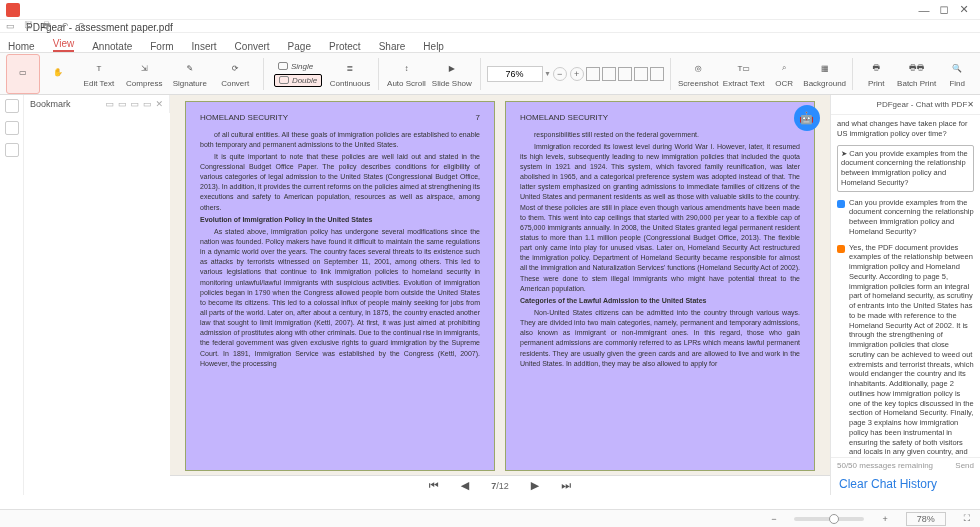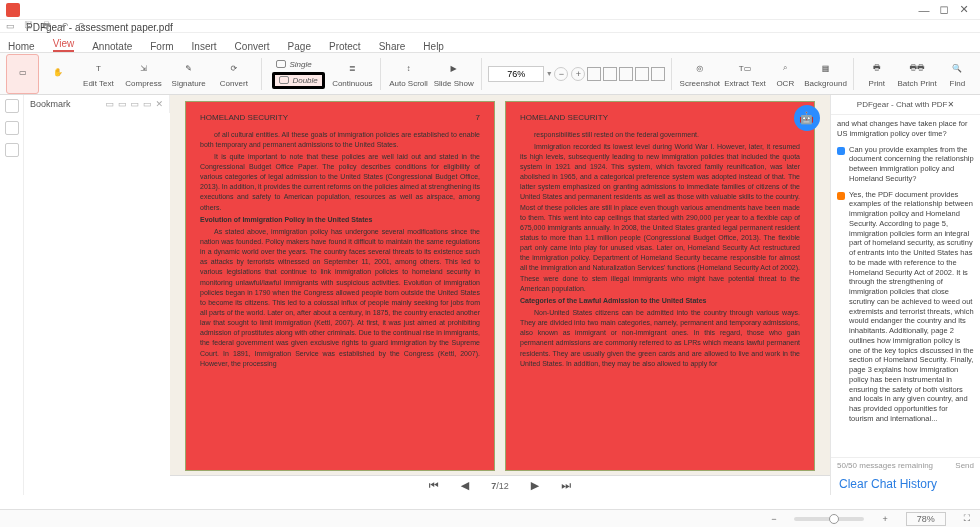--- a/index.html
+++ b/index.html
@@ -13,40 +13,40 @@
 .menubar span { font-size:10px; color:#555; cursor:default;}
 .menubar span.active { color:#d9534f; border-bottom:2px solid #d9534f; padding-bottom:1px;}
 .toolbar { height:42px; display:flex; align-items:center; padding:0 6px; gap:2px; border-bottom:1px solid #ddd; background:#fafafa;}
 .tool { display:flex; flex-direction:column; align-items:center; justify-content:center; width:44px; height:40px; font-size:8px; color:#555; position:relative;}
 .tool.small{width:34px;}
 .tool .ticon { width:18px; height:18px; margin-bottom:2px; display:flex; align-items:center; justify-content:center;}
 .tool.sel { background:#fde9e7; border:1px solid #f3b1aa; border-radius:3px;}
 .sep { width:1px; height:32px; background:#e0e0e0; margin:0 4px;}
 .viewopts { display:flex; flex-direction:column; gap:2px; font-size:8px; color:#555; margin:0 4px;}
 .viewopts div{display:flex;align-items:center;gap:3px;padding:1px 4px;border-radius:2px;font-style:italic;}
-.viewopts .vsel{background:#fde9e7;border:3px solid #000000;}
+.viewopts .vsel{background:#fde9e7;border:1px solid #000000;}
 .vbox{width:10px;height:8px;border:1px solid #888;}
 .zoombox{display:flex;align-items:center;gap:3px;}
 .zoombox input{width:56px;height:16px;font-size:9px;border:1px solid #ccc;text-align:center;}
 .zbtn{width:14px;height:14px;border:1px solid #ccc;border-radius:50%;font-size:9px;line-height:12px;text-align:center;color:#666;}
 .pgbtns{display:flex;gap:2px;}
 .pgbtns div{width:14px;height:14px;border:1px solid #aaa;}
 .main { display:flex; height:400px; position:relative;}
 .leftrail{width:24px;background:#fff;border-right:1px solid #eee;display:flex;flex-direction:column;align-items:center;padding-top:4px;gap:8px;}
 .leftrail div{width:14px;height:14px;border:1px solid #ccc;border-radius:2px;}
 .bmk{width:146px;border-right:1px solid #eee;padding:4px 6px;font-size:9px;color:#555;display:flex;align-items:center;gap:6px;}
 .bmk .bicons{margin-left:auto;display:flex;gap:4px;color:#aaa;}
 .docarea{flex:1;background:#f3efe7;position:relative;overflow:hidden;display:flex;gap:10px;justify-content:center;padding:6px;}
-.page{width:310px;height:370px;background:#ef4444;border:1px solid #9aa76a;padding:10px 14px;font-size:7px;line-height:1.45;color:#333;overflow:hidden;}
+.page{width:310px;height:370px;background:#c4b5fd;border:1px solid #9aa76a;padding:10px 14px;font-size:7px;line-height:1.45;color:#333;overflow:hidden;}
 .page .hdr{display:flex;justify-content:space-between;font-size:8px;margin-bottom:6px;}
 .page p{text-indent:14px;margin-bottom:2px;text-align:justify;}
 .page .bold{font-weight:bold;text-indent:0;}
 .aicircle{position:absolute;top:10px;right:10px;width:26px;height:26px;border-radius:50%;background:#2a8cff;display:flex;align-items:center;justify-content:center;color:#fff;font-size:12px;}
 .chat{width:150px;border-left:1px solid #e5e5e5;display:flex;flex-direction:column;font-size:8px;}
-.chdr{height:20px;border-bottom:1px solid #eee;display:flex;align-items:center;padding:0 6px;justify-content:center;color:#555;}
+.chdr{height:20px;border-bottom:1px solid #eee;display:flex;align-items:center;padding:0 6px;justify-content:flex-end;color:#555;}
 .cbody{flex:1;overflow:hidden;padding:4px 6px;display:flex;flex-direction:column;gap:6px;}
 .msg{display:flex;gap:4px;}
 .dot{width:8px;height:8px;border-radius:2px;flex-shrink:0;margin-top:2px;}
 .dblue{background:#2a8cff;}
 .dor{background:#ff7a00;}
 .mtext{font-size:7.5px;line-height:1.3;color:#444;}
 .boxed{border:1px solid #bbb;padding:3px;border-radius:2px;}
 .cfoot{border-top:1px solid #eee;padding:3px 6px;display:flex;justify-content:space-between;color:#999;font-size:8px;gap:12px;}
 .clr{text-align:left;color:#2a7de1;padding:4px 8px;font-size:12px;}
 .pager{position:absolute;bottom:0;left:170px;right:150px;height:20px;border-top:1px solid #ddd;background:#fff;display:flex;align-items:center;justify-content:center;gap:22px;font-size:11px;color:#555;}
@@ -225,20 +225,21 @@
       </div>
   </div>
 
   <div class="chat">
     <div class="chdr">
       <span>PDFgear - Chat with PDF</span>
       <span>✕</span>
     </div>
     <div class="cbody">
       <div class="mtext">and what changes have taken place for US immigration policy over time?</div>
+      <div class="mtext boxed">➤ Can you provide examples from the document concerning the relationship between immigration policy and Homeland Security?</div>
       <div class="msg">
         <div class="dot dblue"></div>
         <div class="mtext">Can you provide examples from the document concerning the relationship between immigration policy and Homeland Security?</div>
       </div>
       <div class="msg">
         <div class="dot dor"></div>
         <div class="mtext">Yes, the PDF document provides examples of the relationship between immigration policy and Homeland Security. According to page 5, immigration policies form an integral part of homeland security, as scrutiny of entrants into the United States has to be made with reference to the Homeland Security Act of 2002. It is through the strengthening of immigration policies that close scrutiny can be achieved to weed out extremists and terrorist threats, which would endanger the country and its inhabitants. Additionally, page 2 outlines how immigration policy is one of the key topics discussed in the section of Homeland Security. Finally, page 3 explains how immigration policy has been instrumental in ensuring the safety of both visitors and locals in any given country, and has provided opportunities for tourism and international...</div>
       </div>
     </div>
     <div class="cfoot">

